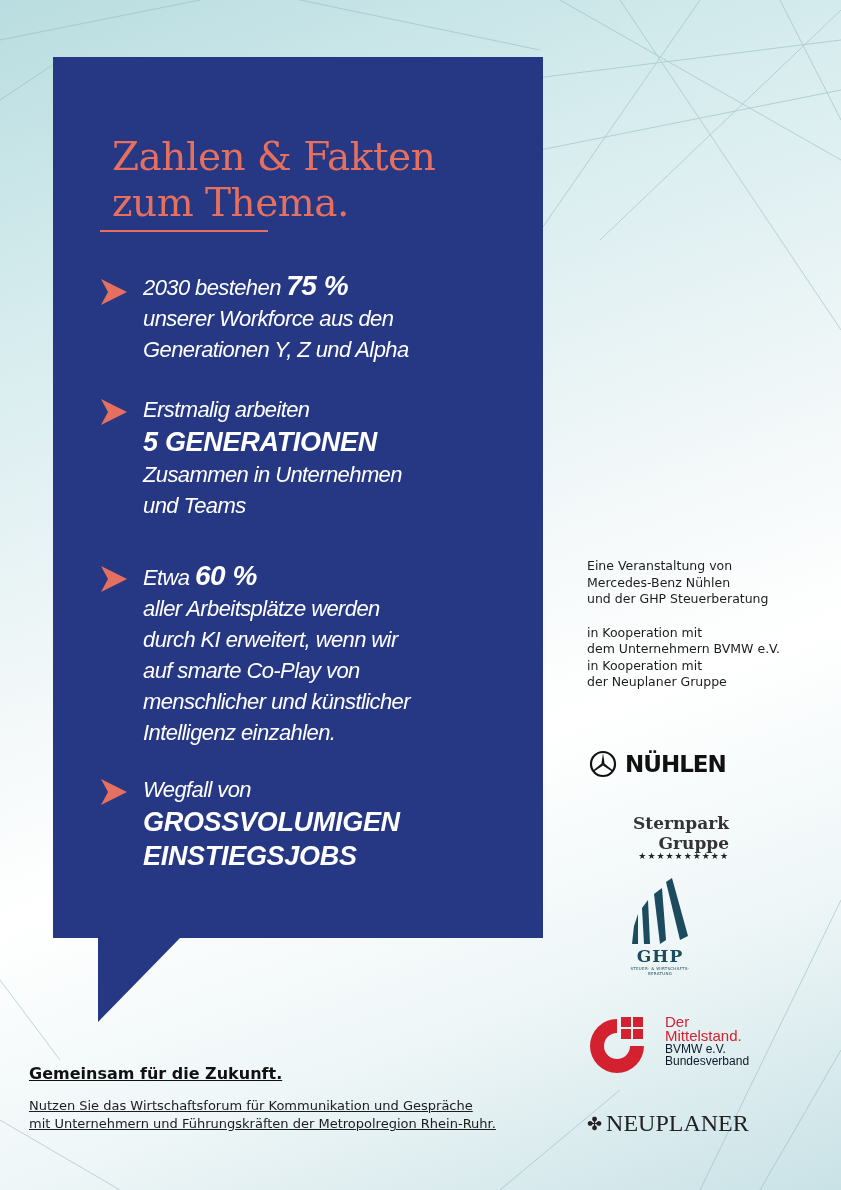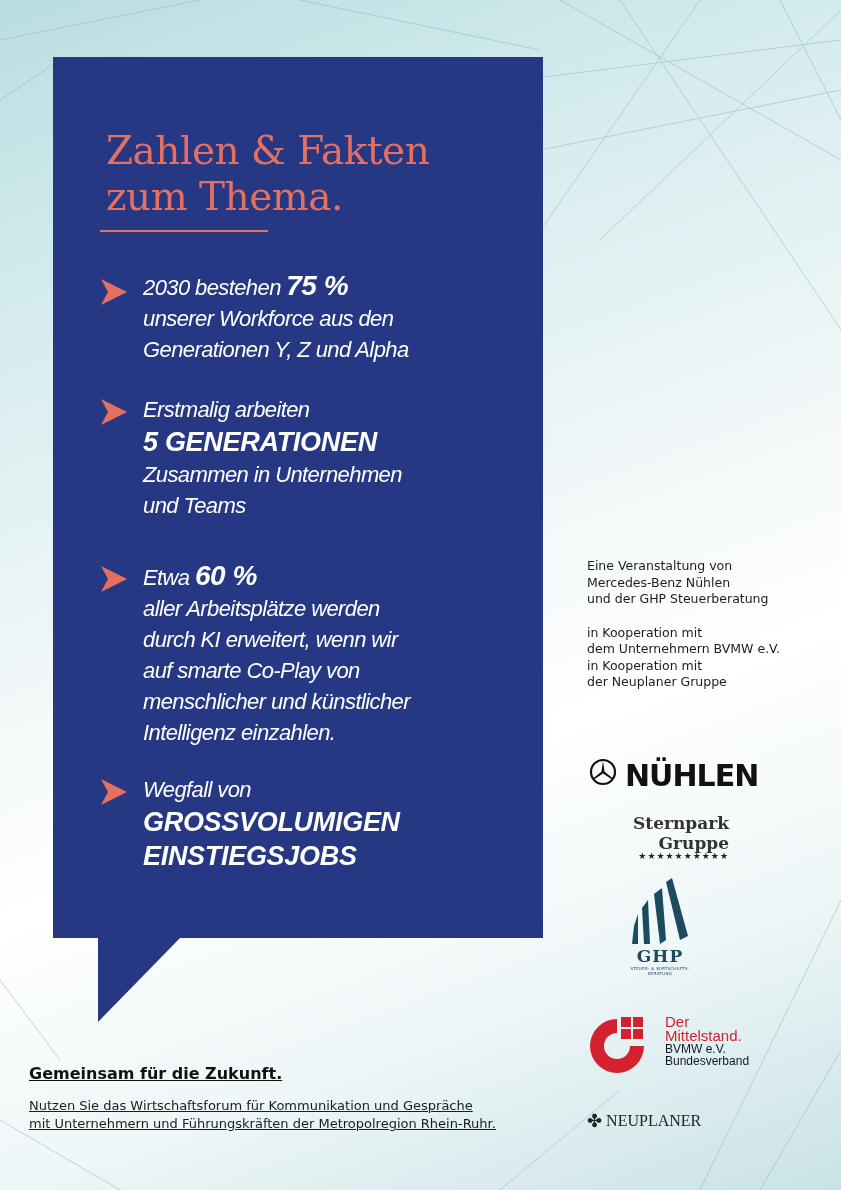--- a/index.html
+++ b/index.html
@@ -2,40 +2,40 @@
 <html><head>
 <meta charset="utf-8">
 <style>
   html, body { margin:0; padding:0; }
   body { width:841px; height:1190px; position:relative; overflow:hidden;
     font-family:"DejaVu Sans", sans-serif;
     background: linear-gradient(160deg, #b9dde0 0%, #d6ecee 22%, #f3f8f9 48%, #ffffff 62%, #eef6f7 80%, #c9e2e6 100%); }
   .bg-lines { position:absolute; inset:0; pointer-events:none; }
   .bubble { position:absolute; left:53px; top:57px; width:490px; height:881px; background:#263883; }
   .tail { position:absolute; left:0; top:0; }
-  .title { position:absolute; left:100px; top:122px; margin:6px; color:#e6705f;
+  .title { position:absolute; left:100px; top:122px; margin:12px; color:#e6705f;
     font-family:"DejaVu Serif", serif; font-weight:normal; font-size:39px; line-height:46px; letter-spacing:-0.5px; }
   .title-rule { position:absolute; left:100px; top:230px; width:168px; height:2px; background:#e6705f; }
   .fact { position:absolute; left:143px; color:#ffffff; font-family:"Liberation Sans", sans-serif; font-style:italic; }
   .fact .line { display:block; font-size:22px; line-height:31px; letter-spacing:-0.6px; white-space:nowrap; }
   .fact .big { font-weight:bold; font-size:28px; letter-spacing:-0.5px; }
   .fact .caps { display:block; font-weight:bold; font-size:27px; line-height:34px; letter-spacing:-0.3px; white-space:nowrap; }
   .arrow { position:absolute; left:100px; width:28px; height:28px; }
   .right-text { position:absolute; left:587px; top:558px; font-family:"DejaVu Sans", sans-serif; font-size:12.5px; line-height:16.5px; color:#1c1c1c; }
   .right-text .line { display:block; white-space:nowrap; }
   .right-text .gap { height:17px; }
   .logo { position:absolute; }
-  .nuhlen-text { font-family:"DejaVu Sans", sans-serif; font-weight:bold; font-size:30px; letter-spacing:-1px; color:#111;margin-top:8px; }
+  .nuhlen-text { font-family:"DejaVu Sans", sans-serif; font-weight:bold; font-size:23px; letter-spacing:-1px; color:#111; }
   .sternpark-text { font-family:"DejaVu Serif", serif; font-size:17px; color:#333;font-weight:bold; }
   .stars { font-size:9px; letter-spacing:1px; color:#222; }
   .ghp-text { font-family:"DejaVu Serif", serif; font-size:17px; color:#1c4a5e; font-weight:bold; letter-spacing:1px; }
   .ghp-sub { font-size:4px; color:#1c4a5e; letter-spacing:0.3px; text-align:center; line-height:5px; }
   .mit-text { font-family:"Liberation Sans", sans-serif; color:#d42130; font-size:15px; line-height:14px; }
   .mit-sub { font-family:"Liberation Sans", sans-serif; color:#0f172a; font-size:12px; line-height:12px; }
-  .neu-text { font-family:"Liberation Serif", serif; font-size:16px; color:#222; }
+  .neu-text { font-family:"Liberation Serif", serif; font-size:24px; color:#222; }
   .footer-head { position:absolute; left:29px; top:1064px; margin:0; font-family:"DejaVu Sans", sans-serif; font-weight:bold; font-size:16px; color:#111;text-decoration:underline; }
   .footer-body { position:absolute; left:29px; top:1097px; font-family:"DejaVu Sans", sans-serif; font-size:13px; line-height:18px; color:#1c1c1c; }
   .footer-body .line { display:block; white-space:nowrap;text-decoration:underline; }
 </style>
 </head>
 <body>
 
 <svg class="bg-lines" width="841" height="1190" viewBox="0 0 841 1190">
   <g stroke="#8fb8c0" stroke-width="1" opacity="0.55" fill="none">
     <line x1="560" y1="0" x2="841" y2="160"></line>

